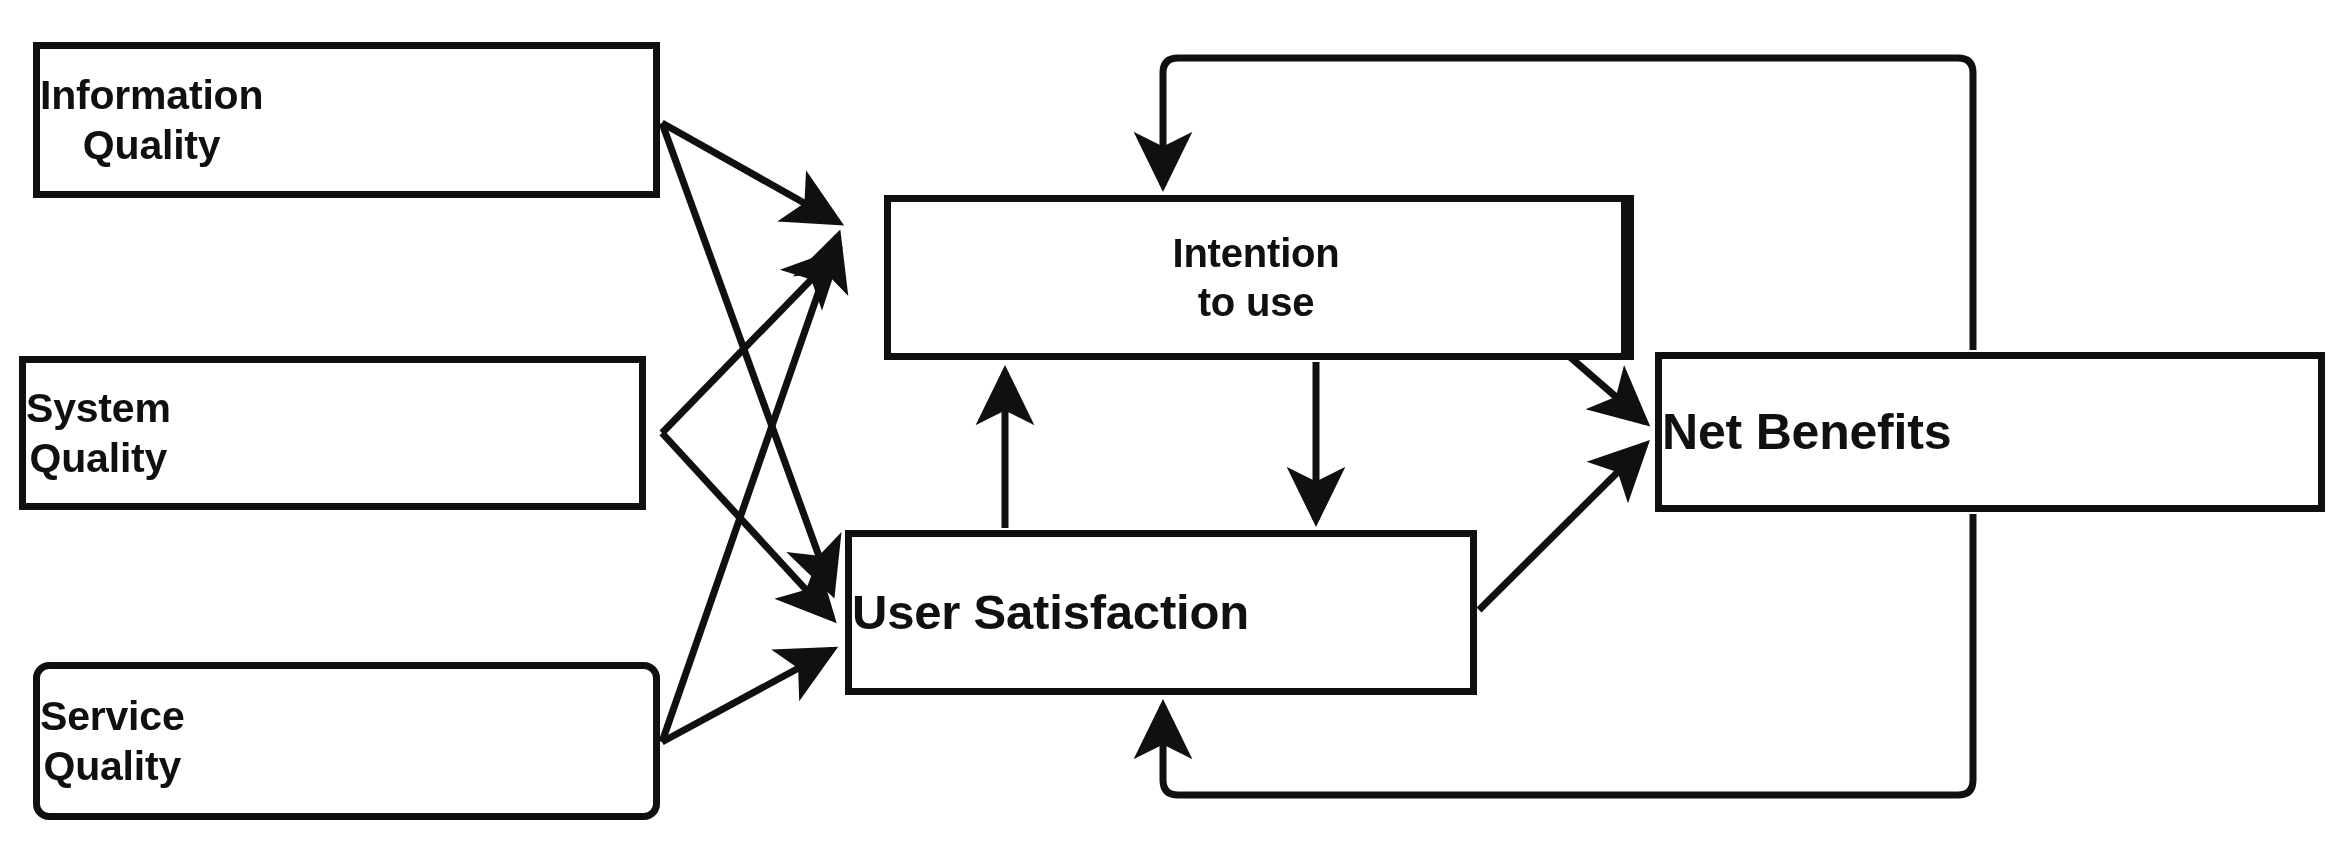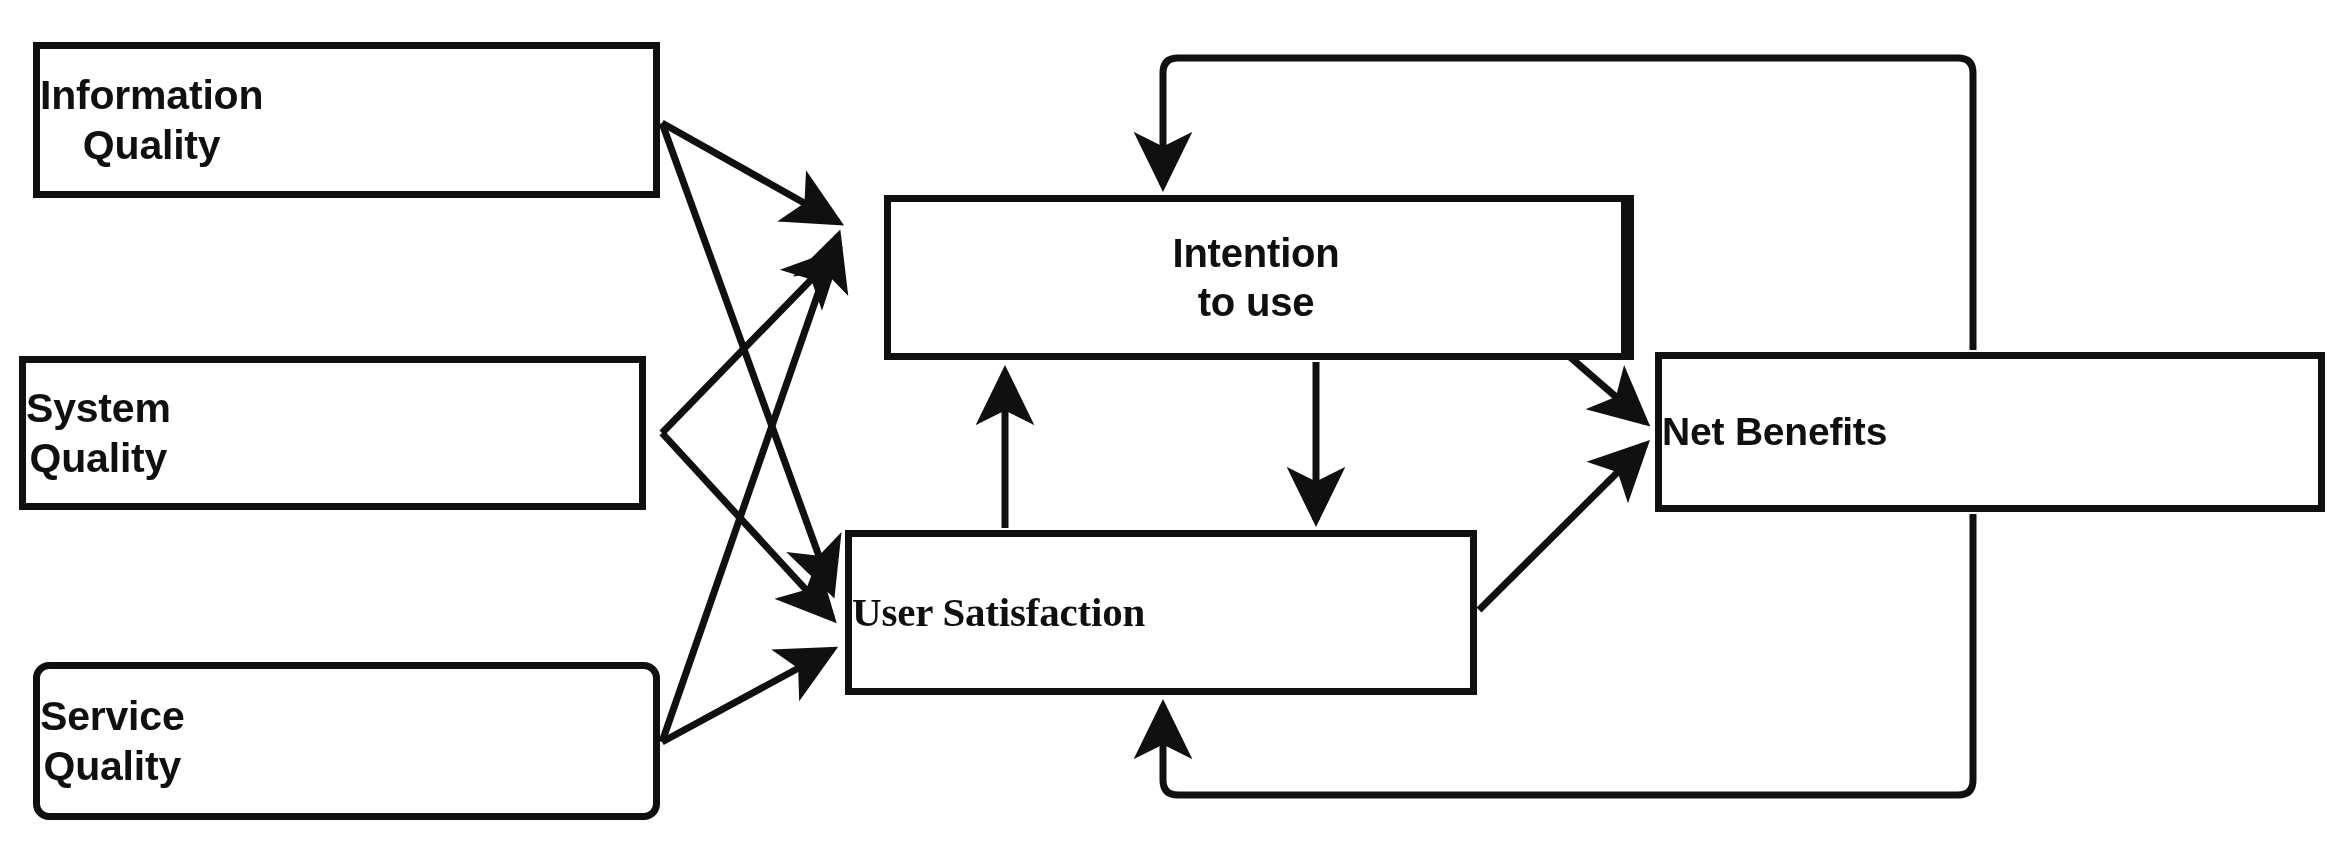--- a/index.html
+++ b/index.html
@@ -83,26 +83,26 @@
     background: #101010;
     flex: 0 0 6px;
   }
   #box-intention-use-group .node-label {
     font-size: 40px;
   }
   
   #box-user-satisfaction {
     left: 845px; top: 530px; width: 632px; height: 165px;
   }
-  #box-user-satisfaction .node-label { font-size: 41px; font-family: Liberation Serif, serif; }
+  #box-user-satisfaction .node-label { font-size: 49px; }
   
   #box-net-benefits {
     left: 1655px; top: 352px; width: 670px; height: 160px;
   }
-  #box-net-benefits .node-label { font-size: 39px; }
+  #box-net-benefits .node-label { font-size: 50px; }
 </style>
 </head>
 <body>
 
 <div id="diagram-root">
 
   <svg id="diagram-svg" viewBox="0 0 2339 866" xmlns="http://www.w3.org/2000/svg">
     <defs>
       <marker id="ah" markerWidth="9" markerHeight="9" refX="7.6" refY="4.5" orient="auto" markerUnits="strokeWidth">
         <path d="M0,0.3 L8.6,4.5 L0,8.7 L2.1,4.5 Z" fill="#101010"></path>

